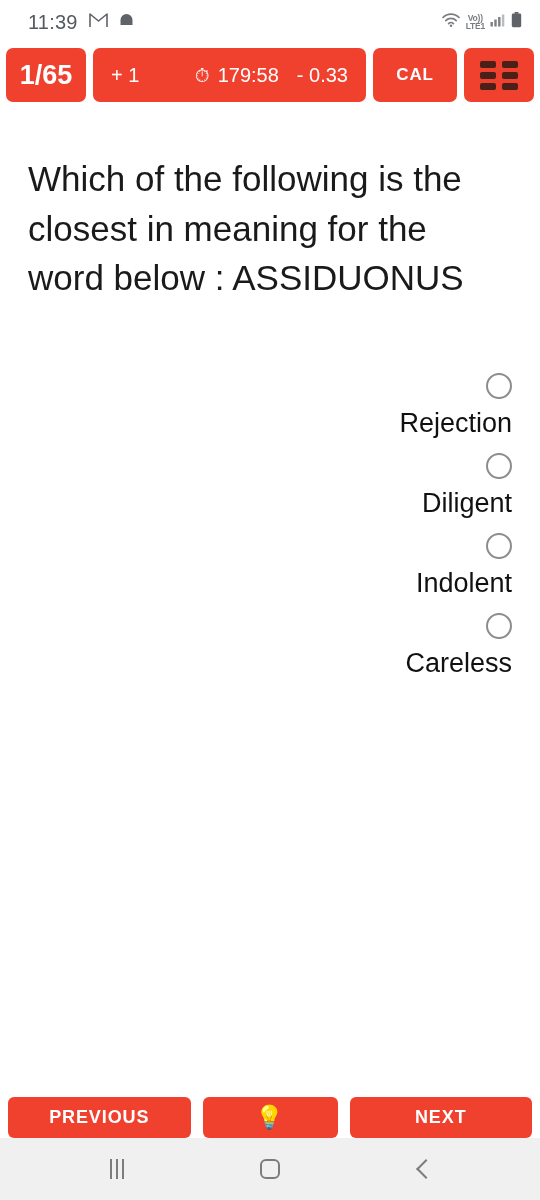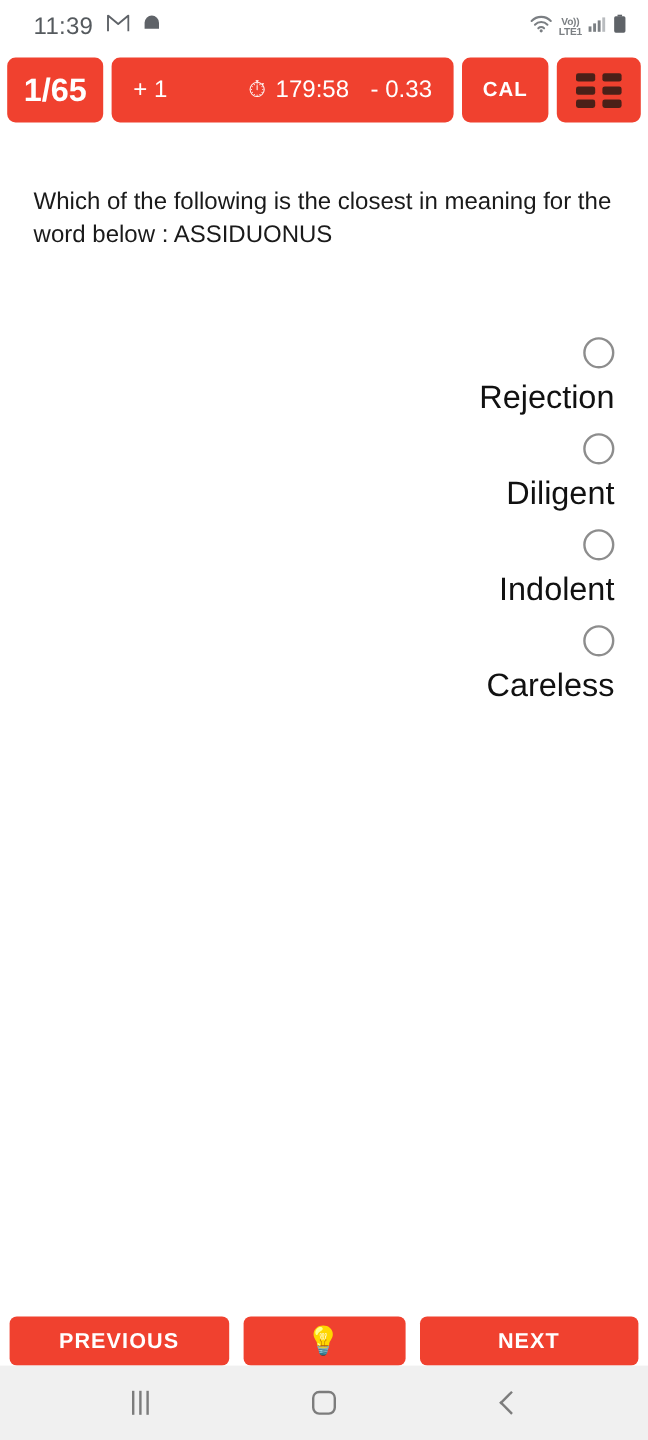--- a/index.html
+++ b/index.html
@@ -92,21 +92,21 @@
     min-width: 0;
   }
   .tb-timer .plus-mark { margin-right: auto; }
   .tb-timer .watch-icon {
     font-size: 19px;
     margin-right: 8px;
     line-height: 1;
   }
   .tb-timer .timer-value { margin-right: 18px; }
   .tb-timer .minus-mark { }
-  .tb-cal { width: 72px; font-size: 17px; letter-spacing: 0.8px; }
+  .tb-cal { width: 84px; font-size: 17px; letter-spacing: 0.8px; }
   .tb-grid {
     width: 70px;
     padding: 0;
   }
   .grid-glyph {
     display: grid;
     grid-template-columns: 16px 16px;
     grid-template-rows: repeat(3, 7px);
     gap: 4px 6px;
   }
@@ -115,21 +115,21 @@
     border-radius: 2px;
     display: block;
   }
 
   
   .content {
     padding: 0 28px;
   }
   .question {
     margin-top: 46px;
-    font-size: 20px;
+    font-size: 35px;
     line-height: 1.42;
     color: #1a1a1a;
     font-weight: 400;
   }
 
   
   .options {
     margin-top: 70px;
     padding-left: 6px;
   }

